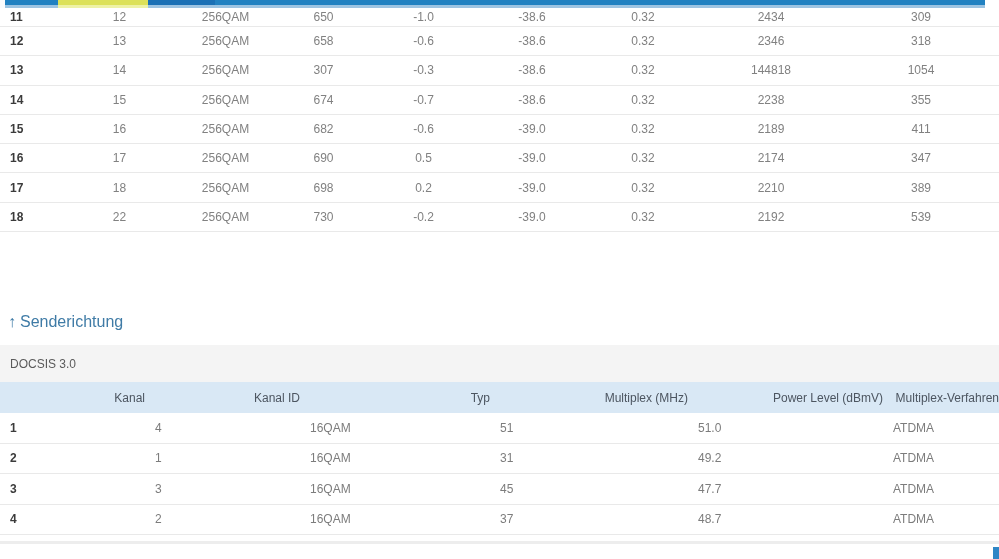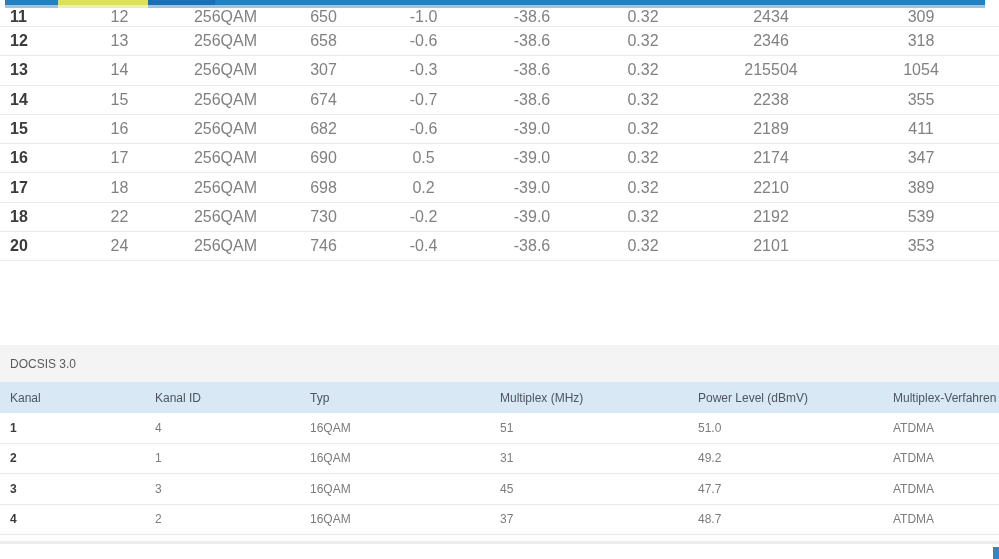--- a/index.html
+++ b/index.html
@@ -10,34 +10,34 @@
   .topbar{position:absolute;top:0;left:0;width:999px;height:8px;display:flex;}
   .seg{height:8px;}
   .seg-gap-left{width:5px;background:#fbfcfd;}
   .seg-blue-a{width:53px;background:linear-gradient(var(--bar-blue) 0 62%,var(--bar-blue-light) 62% 100%);}
   .seg-yellow{width:90px;background:linear-gradient(var(--bar-yellow) 0 62%,var(--bar-yellow-light) 62% 100%);}
   .seg-blue-b{width:67px;background:linear-gradient(var(--bar-blue-dark) 0 62%,var(--bar-blue-light) 62% 100%);}
   .seg-blue-c{width:770px;background:linear-gradient(var(--bar-blue) 0 62%,var(--bar-blue-light) 62% 100%);}
   .seg-gap-right{flex:1;background:#ffffff;}
 
   
-  table.ds{position:absolute;top:8px;left:0;width:999px;border-collapse:collapse;table-layout:fixed;font-size:16px;}
+  table.ds{position:absolute;top:8px;left:0;width:999px;border-collapse:collapse;table-layout:fixed;font-size:12px;}
   .ds td{height:28.3px;border-bottom:1px solid #e9e9e9;color:#818181;text-align:center;padding:0;white-space:nowrap;overflow:hidden;}
   .ds td:first-child{text-align:left;padding-left:10px;color:#3b3b3b;font-weight:bold;}
   .ds tr:first-child td{height:18px;}
 
   
   .heading{position:absolute;top:312px;left:8px;font-size:16px;line-height:20px;color:var(--heading-blue);}
   .heading .arrow{margin-right:4px;}
 
   
   .section{position:absolute;top:345px;left:0;width:999px;}
   .section-bar{height:37px;background:var(--section-bar-bg);display:flex;align-items:center;padding-left:10px;box-sizing:border-box;font-size:12px;color:#5a5a5a;}
   table.us{width:999px;border-collapse:collapse;table-layout:fixed;font-size:12px;}
-  .us th{height:31px;background:var(--header-row-bg);color:#4c5560;font-weight:normal;text-align:left;padding:0 0 0 10px;white-space:nowrap;overflow:hidden;}
+  .us th{height:31px;background:var(--header-row-bg);color:#4c5560;font-weight:normal;text-align:right;padding:0 0 0 10px;white-space:nowrap;overflow:hidden;}
   .us td{height:29.5px;border-bottom:1px solid #e9e9e9;color:#7c7c7c;text-align:left;padding:0 0 0 10px;white-space:nowrap;overflow:hidden;}
   .us td:first-child{color:#3b3b3b;font-weight:bold;}
 
   .bottom-band{position:absolute;top:541px;left:0;width:999px;height:3px;background:#ededed;}
   .scroll-thumb{position:absolute;top:547px;right:0;width:6px;height:12px;background:var(--scroll-thumb);}
 </style>
 </head>
 <body>
 
 <div class="stage">
@@ -90,21 +90,21 @@
         </tr>
 
         <tr>
           <td>13</td>
           <td>14</td>
           <td>256QAM</td>
           <td>307</td>
           <td>-0.3</td>
           <td>-38.6</td>
           <td>0.32</td>
-          <td>215504</td>
+          <td>144818</td>
           <td>1054</td>
         </tr>
 
         <tr>
           <td>14</td>
           <td>15</td>
           <td>256QAM</td>
           <td>674</td>
           <td>-0.7</td>
           <td>-38.6</td>
@@ -155,35 +155,27 @@
           <td>256QAM</td>
           <td>730</td>
           <td>-0.2</td>
           <td>-39.0</td>
           <td>0.32</td>
           <td>2192</td>
           <td>539</td>
         </tr>
 
 
-        <tr>
-          <td>20</td>
-          <td>24</td>
-          <td>256QAM</td>
-          <td>746</td>
-          <td>-0.4</td>
-          <td>-38.6</td>
-          <td>0.32</td>
-          <td>2101</td>
-          <td>353</td>
-        </tr>
 
     </tbody>
   </table>
 
+  <div class="heading">
+    <span class="arrow">↑</span><span>Senderichtung</span>
+  </div>
 
   <div class="section">
     <div class="section-bar">
       <span>DOCSIS 3.0</span>
     </div>
     <table class="us">
       <colgroup>
         <col style="width:145px">
           <col style="width:155px">
           <col style="width:190px">

